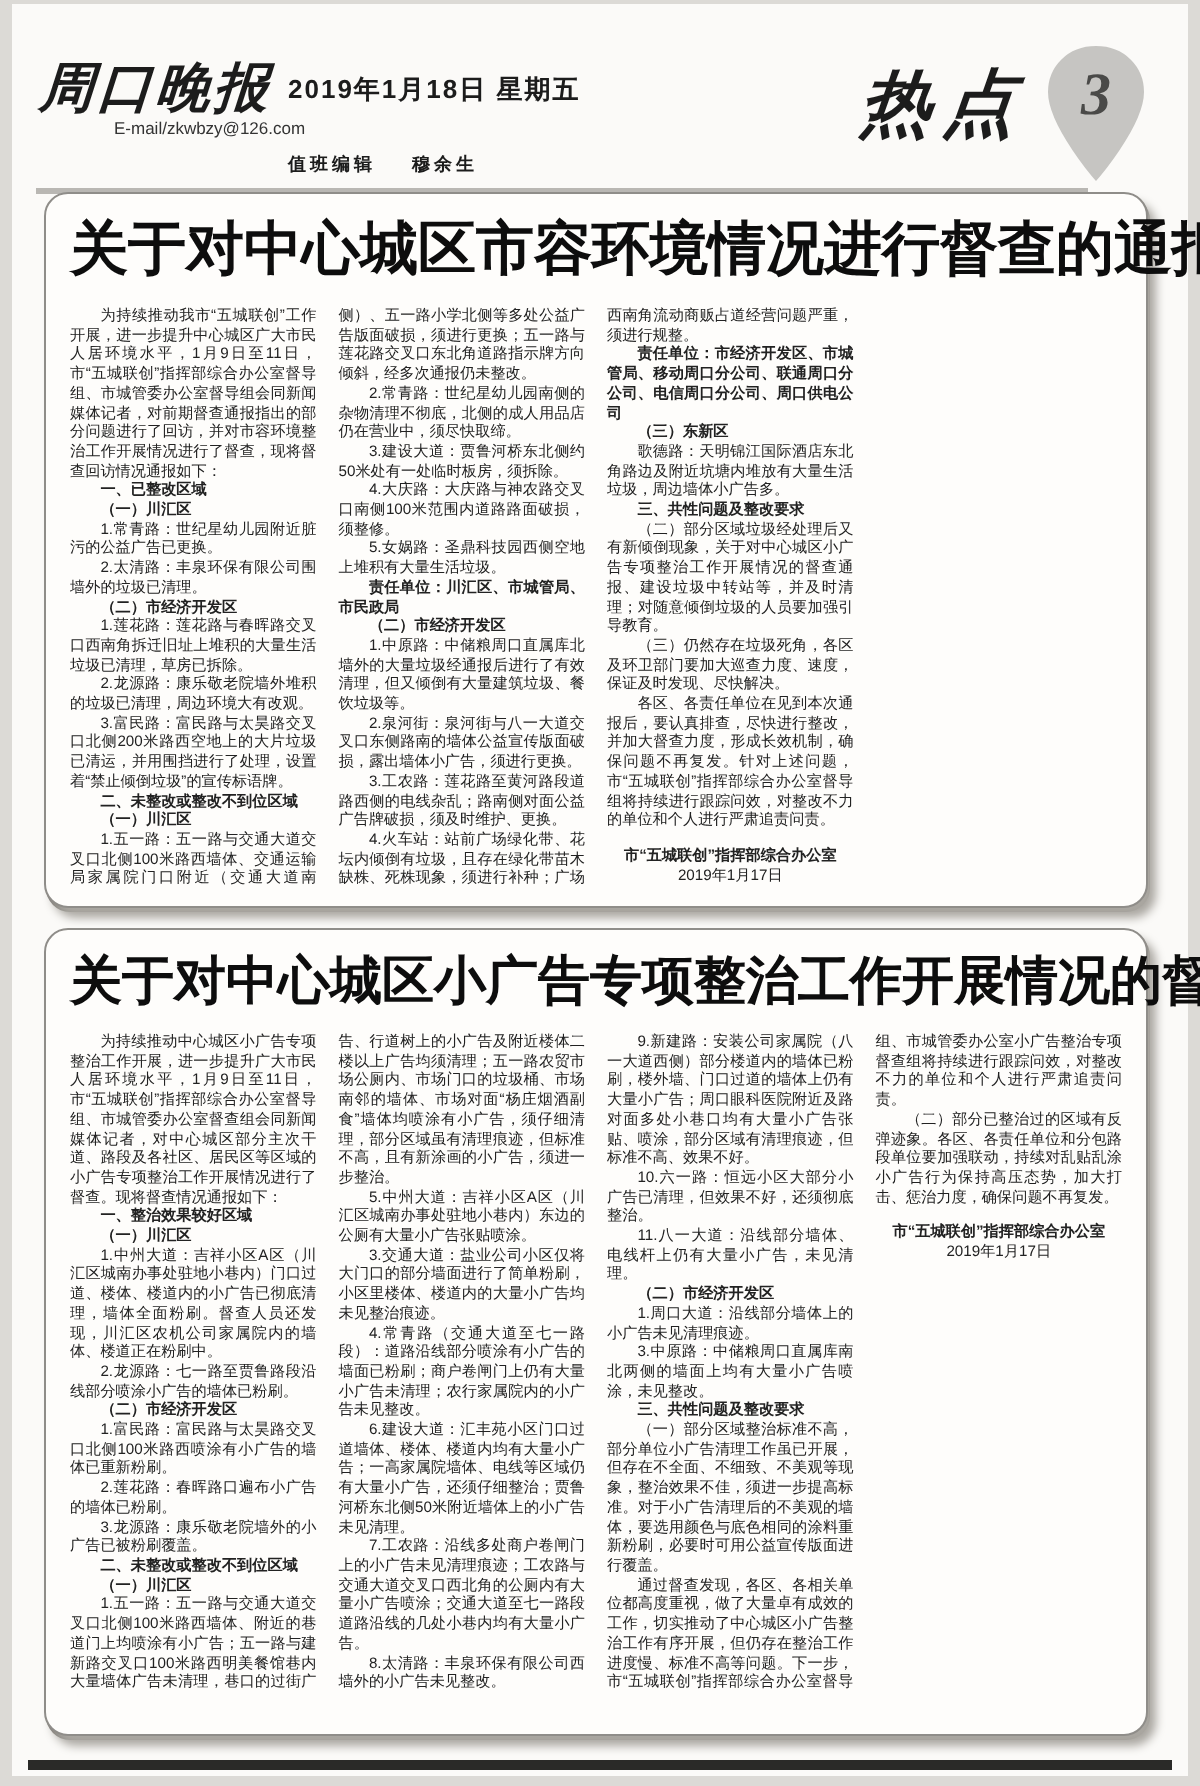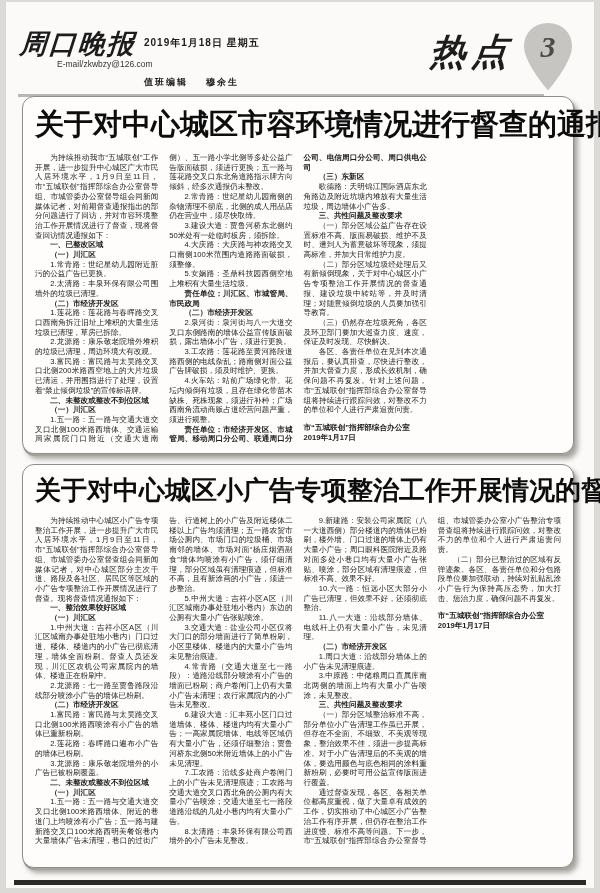--- a/index.html
+++ b/index.html
@@ -14,21 +14,21 @@
     background:#fbfaf8;
   }
   
   .masthead{position:absolute;left:10px;top:22px;right:10px;height:50px;}
   .paper-name{
     position:absolute;left:4px;top:2px;
     font-family:"Liberation Serif","DejaVu Serif",serif;
     font-size:27px;font-weight:900;font-style:italic;letter-spacing:2px;
     transform:skewX(-4deg);white-space:nowrap;
   }
-  .paper-date{position:absolute;left:128px;top:12px;font-size:10px;font-weight:700;letter-spacing:1px;}
+  .paper-date{position:absolute;left:128px;top:12px;font-size:13px;font-weight:700;letter-spacing:1px;}
   .paper-email{position:absolute;left:6px;top:35px;font-size:8.5px;color:#333;padding-left:35px;}
   .duty-editor{position:absolute;left:128px;top:52px;font-size:9px;font-weight:700;letter-spacing:2px;}
   .section-name{
     position:absolute;right:70px;top:4px;
     font-family:"Liberation Serif","DejaVu Serif",serif;
     font-size:36px;font-weight:900;font-style:italic;letter-spacing:6px;
     transform:skewX(-6deg);
   }
   .page-pin{position:absolute;right:8px;top:-4px;width:56px;height:74px;}
   .rule{position:absolute;left:2px;top:70px;right:40px;height:3px;background:#b9b7b3;}
@@ -53,22 +53,22 @@
     font-size:26px;font-weight:700;letter-spacing:0px;
   }
   .body-cols{
     column-count:4;column-gap:11px;column-fill:auto;
     font-size:7.6px;line-height:9.7px;text-align:justify;color:#222;
   }
   #card1 .body-cols{height:292px;}
   #card2 .body-cols{height:334px;}
   .para{margin:0;text-indent:2em;}
   .para.h1,.para.h2,.para.duty{font-weight:700;}
-  .para.sig{margin-top:8px;text-align:left;text-indent:0;font-weight:700;}
-  .para.sigdate{text-align:left;text-indent:0;font-weight:700;}
+  .para.sig{margin-top:8px;text-align:center;text-indent:0;font-weight:700;}
+  .para.sigdate{text-align:center;text-indent:0;font-weight:400;}
   
   .bottom-rule{position:absolute;left:8px;right:8px;top:878px;height:5px;background:#2a2a28;}
 </style>
 </head>
 <body>
 
 <div class="page">
 
   <div class="masthead">
     <div class="paper-name">周口晚报</div>
@@ -103,28 +103,28 @@
         <p class="para item">3.富民路：富民路与太昊路交叉口北侧200米路西空地上的大片垃圾已清运，并用围挡进行了处理，设置着“禁止倾倒垃圾”的宣传标语牌。</p>
         <p class="para h1">二、未整改或整改不到位区域</p>
         <p class="para h2">（一）川汇区</p>
         <p class="para item">1.五一路：五一路与交通大道交叉口北侧100米路西墙体、交通运输局家属院门口附近（交通大道南侧）、五一路小学北侧等多处公益广告版面破损，须进行更换；五一路与莲花路交叉口东北角道路指示牌方向倾斜，经多次通报仍未整改。</p>
         <p class="para item">2.常青路：世纪星幼儿园南侧的杂物清理不彻底，北侧的成人用品店仍在营业中，须尽快取缔。</p>
         <p class="para item">3.建设大道：贾鲁河桥东北侧约50米处有一处临时板房，须拆除。</p>
         <p class="para item">4.大庆路：大庆路与神农路交叉口南侧100米范围内道路路面破损，须整修。</p>
         <p class="para item">5.女娲路：圣鼎科技园西侧空地上堆积有大量生活垃圾。</p>
         <p class="para duty">责任单位：川汇区、市城管局、市民政局</p>
         <p class="para h2">（二）市经济开发区</p>
+        <p class="para item">1.中原路：中储粮周口直属库北墙外的大量垃圾经通报后进行了有效清理，但又倾倒有大量建筑垃圾、餐饮垃圾等。</p>
         <p class="para item">2.泉河街：泉河街与八一大道交叉口东侧路南的墙体公益宣传版面破损，露出墙体小广告，须进行更换。</p>
         <p class="para item">3.工农路：莲花路至黄河路段道路西侧的电线杂乱；路南侧对面公益广告牌破损，须及时维护、更换。</p>
         <p class="para item">4.火车站：站前广场绿化带、花坛内倾倒有垃圾，且存在绿化带苗木缺株、死株现象，须进行补种；广场西南角流动商贩占道经营问题严重，须进行规整。</p>
         <p class="para duty">责任单位：市经济开发区、市城管局、移动周口分公司、联通周口分公司、电信周口分公司、周口供电公司</p>
         <p class="para h2">（三）东新区</p>
         <p class="para item">歌德路：天明锦江国际酒店东北角路边及附近坑塘内堆放有大量生活垃圾，周边墙体小广告多。</p>
         <p class="para h1">三、共性问题及整改要求</p>
-        <p class="para item">（一）部分区域公益广告存在设置标准不高、版面易破损、维护不及时、遭到人为蓄意破坏等现象，须提高标准，并加大日常维护力度。</p>
         <p class="para item">（二）部分区域垃圾经处理后又有新倾倒现象，关于对中心城区小广告专项整治工作开展情况的督查通报、建设垃圾中转站等，并及时清理；对随意倾倒垃圾的人员要加强引导教育。</p>
         <p class="para item">（三）仍然存在垃圾死角，各区及环卫部门要加大巡查力度、速度，保证及时发现、尽快解决。</p>
         <p class="para body">各区、各责任单位在见到本次通报后，要认真排查，尽快进行整改，并加大督查力度，形成长效机制，确保问题不再复发。针对上述问题，市“五城联创”指挥部综合办公室督导组将持续进行跟踪问效，对整改不力的单位和个人进行严肃追责问责。</p>
         <p class="para sig">市“五城联创”指挥部综合办公室</p>
         <p class="para sigdate">2019年1月17日</p>
       </div>
   </div>
 
   <div class="card" id="card2">
     <div class="headline">关于对中心城区小广告专项整治工作开展情况的督查通报</div>

